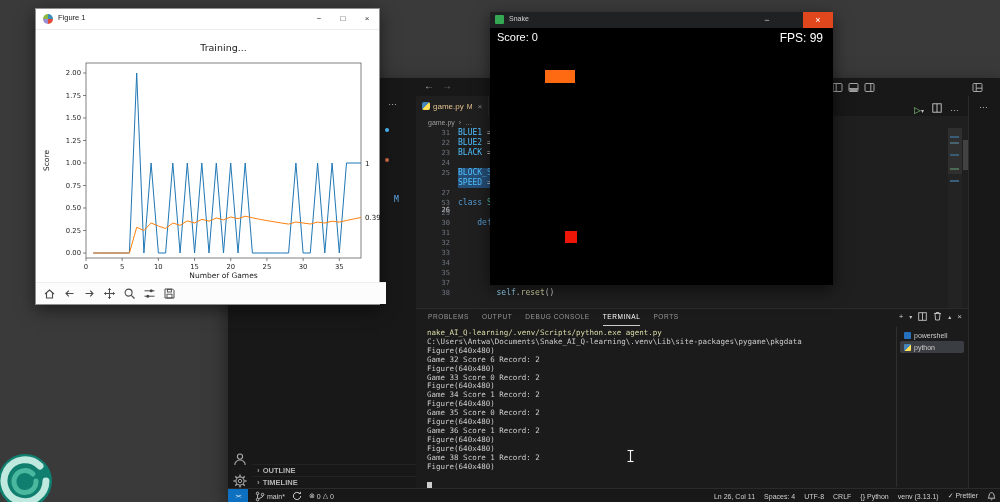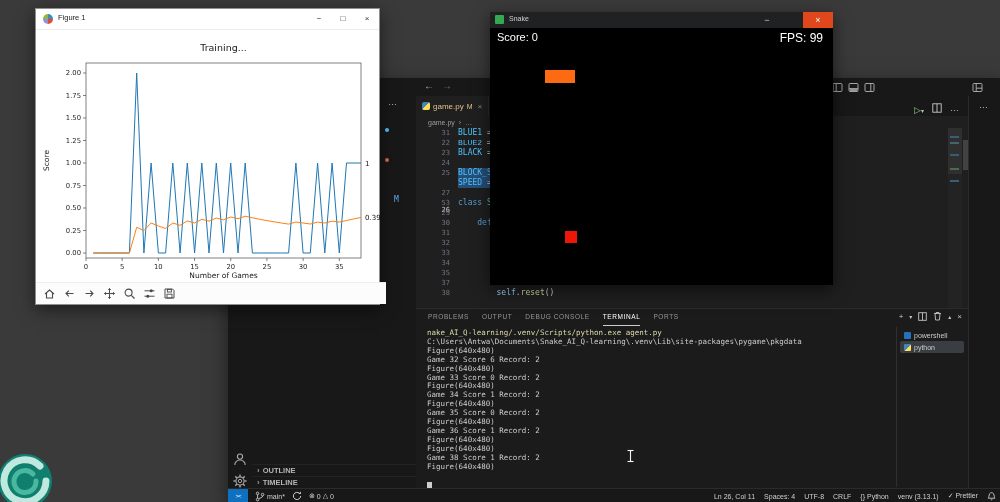--- a/index.html
+++ b/index.html
@@ -206,21 +206,21 @@
         <span>›</span>
         <span>…</span>
       </div>
       <div id="vs-code">
         <div class="crow">
             <span class="ln">31</span>
             <span class="ctext"><span style="color: rgb(79, 193, 255);">BLUE1</span><span style="color: rgb(212, 212, 212);"> = (2</span></span>
           </div>
           <div class="crow">
             <span class="ln">22</span>
-            <span class="ctext"><span style="color: rgb(79, 193, 255); font-family: Liberation Mono, monospace;">BLUE2</span><span style="color: rgb(212, 212, 212);"> = (0</span></span>
+            <span class="ctext"><span style="color: rgb(79, 193, 255);">BLUE2</span><span style="color: rgb(212, 212, 212);"> = (0</span></span>
           </div>
           <div class="crow">
             <span class="ln">23</span>
             <span class="ctext"><span style="color: rgb(79, 193, 255);">BLACK</span><span style="color: rgb(212, 212, 212);"> = (0</span></span>
           </div>
           <div class="crow">
             <span class="ln">24</span>
             <span class="ctext"></span>
           </div>
           <div class="crow">

